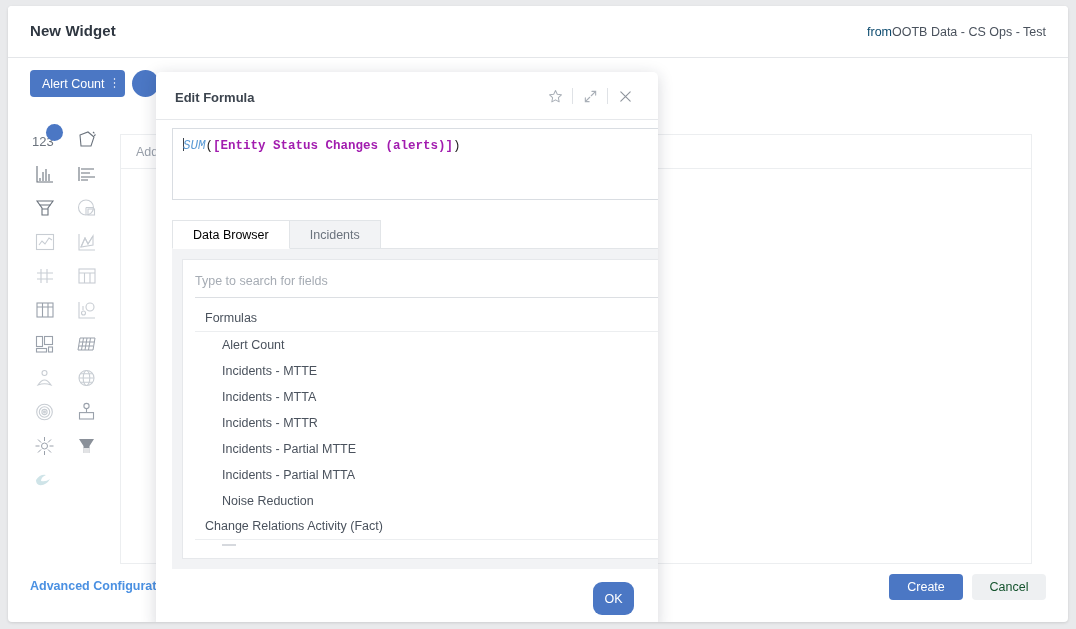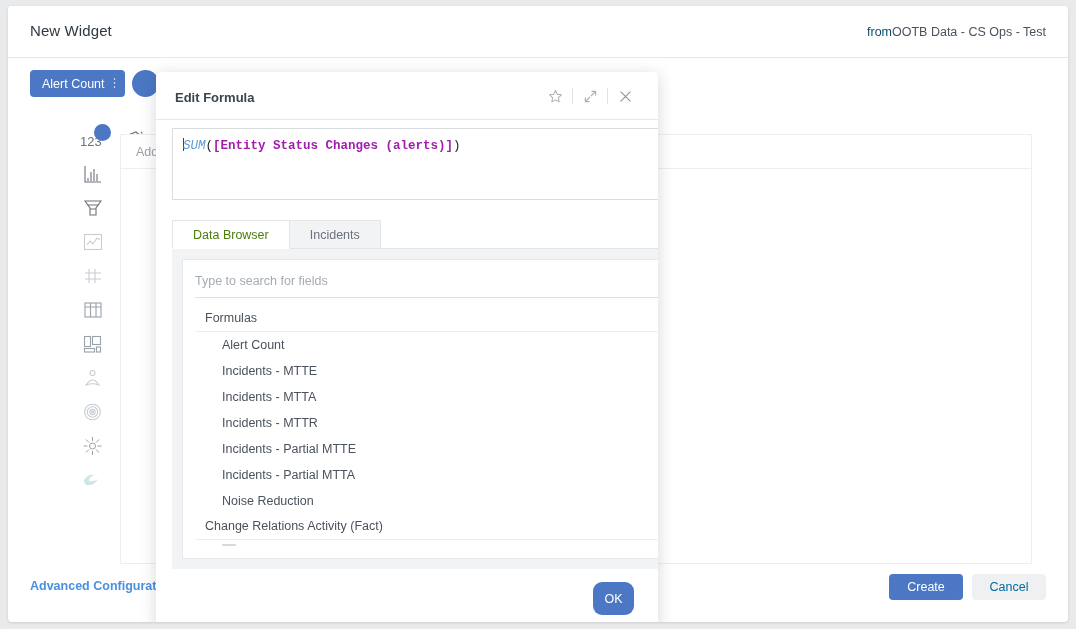--- a/index.html
+++ b/index.html
@@ -21,21 +21,21 @@
 
   
   .wk-header {
     position: absolute; left: 0; top: 0;
     width: 100%; height: 52px;
     border-bottom: 1px solid #e4e6e9;
     background: #fff;
   }
   .wk-title {
     position: absolute; left: 22px; top: 16px;
-    font-size: 15px; font-weight: normal; color: #2f3741;
+    font-size: 15px; font-weight: bold; color: #2f3741;
     letter-spacing: .1px;
   }
   .wk-source {
     position: absolute; right: 22px; top: 19px;
     font-size: 12.5px; color: #4a525d;
     white-space: nowrap;
   }
   .wk-source .lbl { color: #0c4a6e; margin-right: 0; }
 
   
@@ -57,21 +57,21 @@
     background-size: 3px 4px;
     opacity: .85;
   }
   .pill.round { width: 27px; padding: 0; border-radius: 50%; }
 
   
   .rail {
     position: absolute; left: 20px; top: 122px;
     width: 76px;
     display: grid; grid-template-columns: 34px 34px;
-    column-gap: 8px; row-gap: 11px; margin-left: 48px;
+    column-gap: 8px; row-gap: 11px;
   }
   .rail-cell {
     width: 34px; height: 23px;
     position: relative;
     display: flex; align-items: center; justify-content: center;
   }
   .rail-cell svg { display: block; }
   .rail-dot {
     position: absolute; left: 18px; top: -4px;
     width: 17px; height: 17px; border-radius: 50%;
@@ -104,21 +104,21 @@
     display: flex; gap: 9px;
   }
   .btn {
     height: 26px; min-width: 74px;
     border-radius: 4px; border: none;
     font-size: 12.5px; font-family: inherit;
     cursor: pointer;
     display: flex; align-items: center; justify-content: center;
   }
   .btn-primary { background: #4b77c4; color: #fff; }
-  .btn-ghost { background: #eef0f2; color: #0369a1; }
+  .btn-ghost { background: #eef0f2; color: #14532d; }
 
   
   .modal {
     position: absolute;
     left: 148px; top: 66px;
     width: 502px; height: 557px;
     background: #fff;
     border-radius: 5px;
     box-shadow: 0 3px 16px rgba(25,35,55,0.18);
     overflow: hidden;
@@ -174,21 +174,21 @@
     padding: 0 20px;
     display: flex; align-items: center;
     font-size: 12.5px; color: #6b737d;
     cursor: pointer;
     background: #f2f3f5;
     border: 1px solid #e2e5e8;
     border-bottom: none;
     margin-right: -1px;
   }
   .tab.active {
-    background: #fff; color: #4d7c0f;
+    background: #fff; color: #000000;
     border-bottom: 1px solid #fff;
     margin-bottom: -1px;
   }
 
   
   .browser {
     position: absolute; left: 16px; top: 177px;
     width: 566px; height: 320px;
     background: #f2f3f5;
     padding: 10px;

